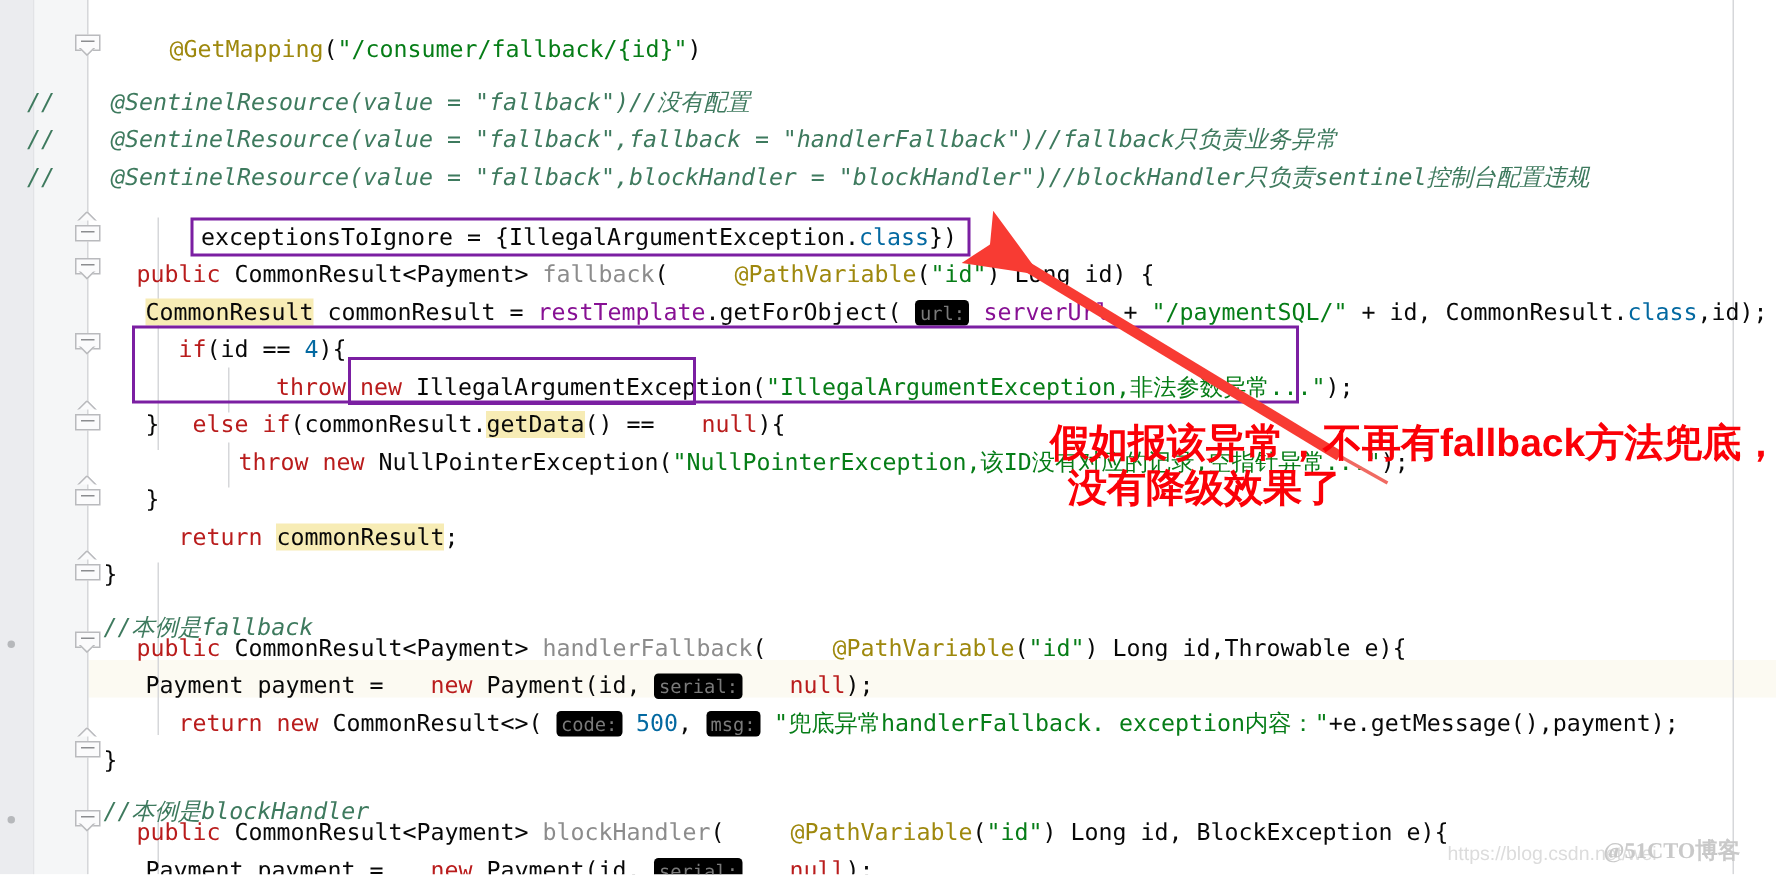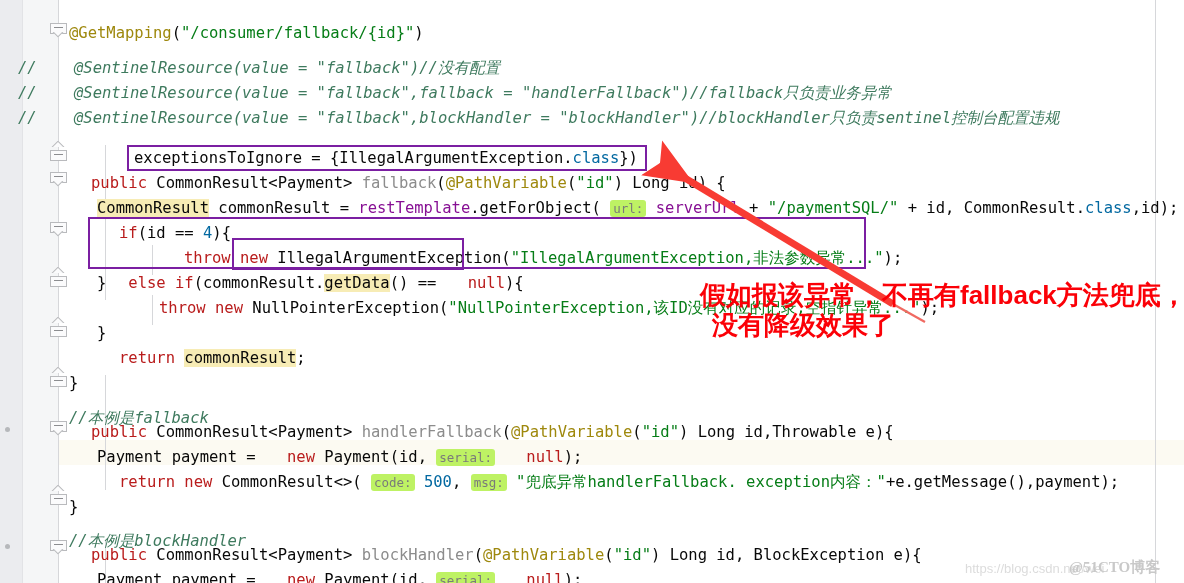--- a/index.html
+++ b/index.html
@@ -120,28 +120,28 @@
   }
   .margin-guide {
     position: absolute;
     left: 1155px; top: 0;
     width: 1px; height: 583px;
     background: #d6d7da;
   }
 
   
   .kw      { color: #b91c1c; margin-left: 22px; }
-  .anno    { color: #9e880d; }
+  .anno    { color: #9e880d; margin-left: 44px; }
   .str     { color: #067d17; }
   .num     { color: #0369a1; }
   .cmt     { color: #3e7a5e; font-style: italic; margin-top: 10px; }
   .meth    { color: #8c8c8c; }
   .field   { color: #871094; }
   .plain   { color: #080808; }
-  .hint    { color: #7a7a7a; font-size: 12.5px; background: #bef264; border-radius: 3px; padding: 1px 3px; }
+  .hint    { color: #7a7a7a; font-size: 12.5px; background: #000000; border-radius: 3px; padding: 1px 3px; }
   .var-hl  { background: #f7ecb5; }
 
   
   .pbox {
     position: absolute;
     border: 2px solid #7b1fa2;
     box-sizing: border-box;
     pointer-events: none;
   }
 

